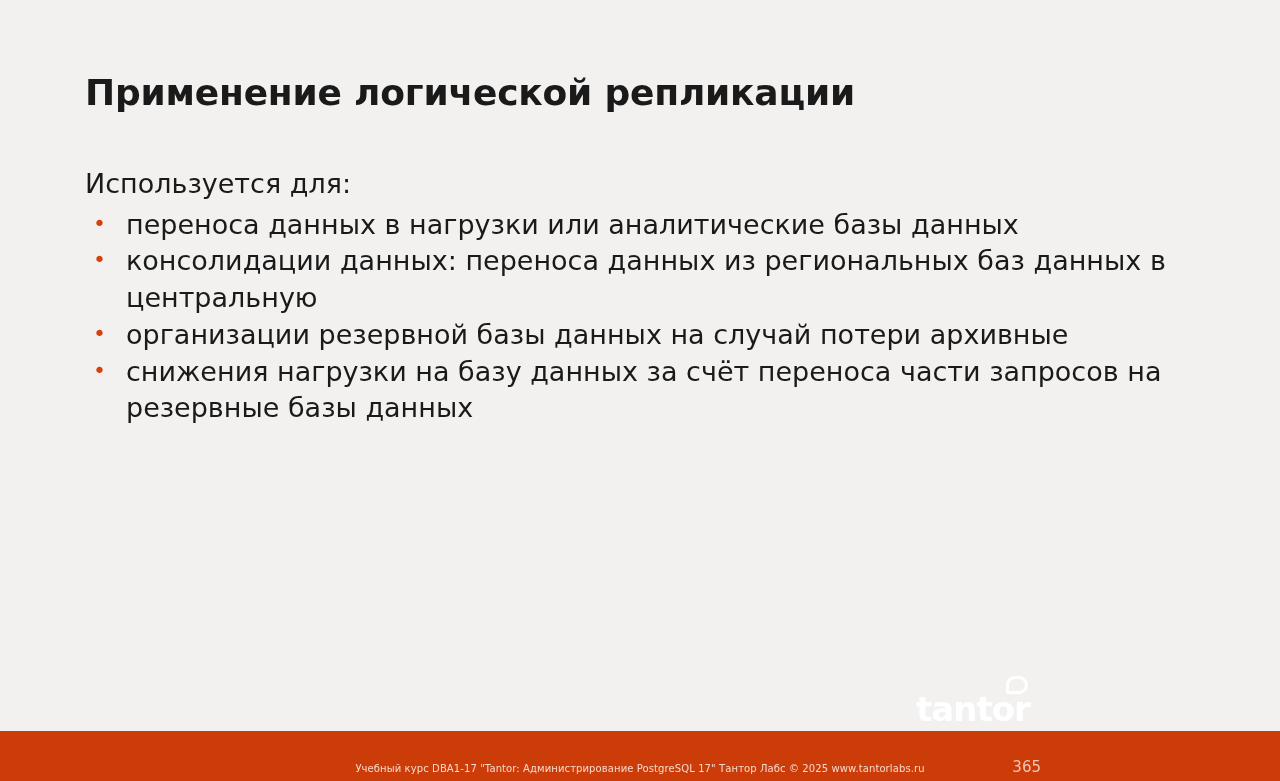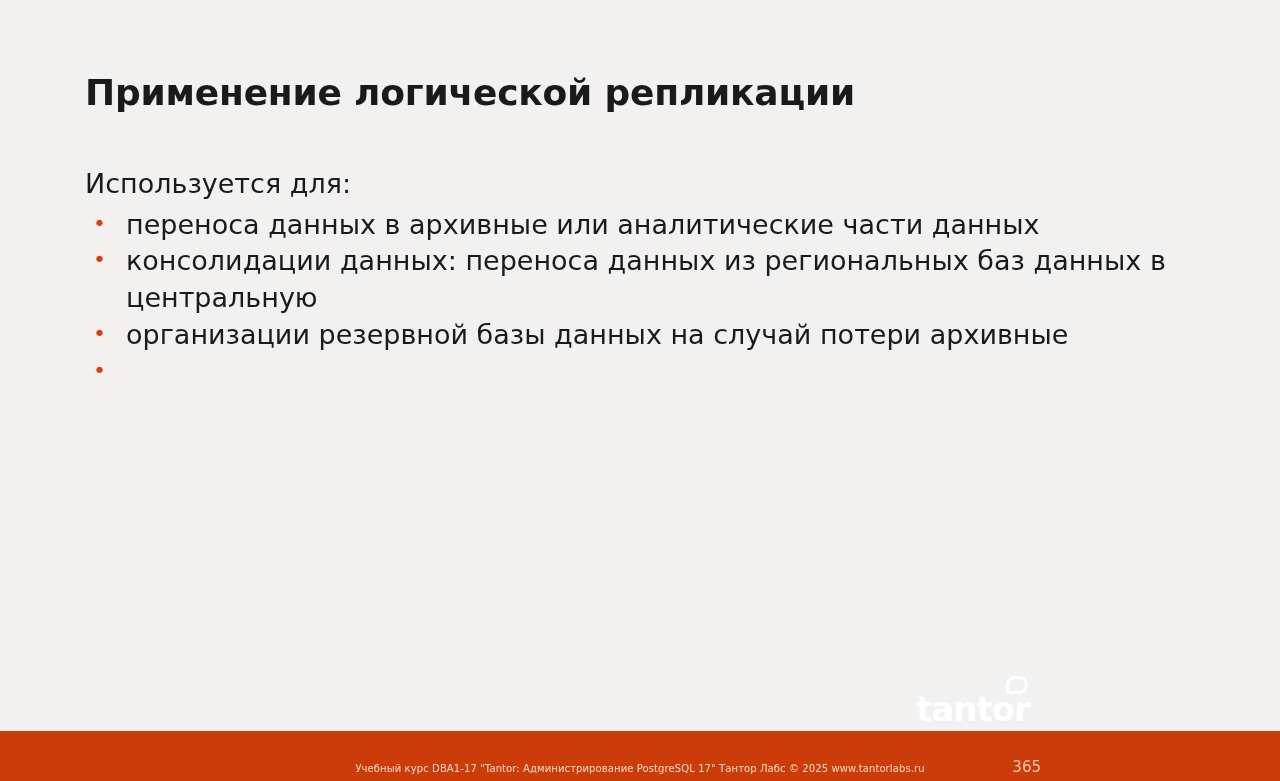--- a/index.html
+++ b/index.html
@@ -122,32 +122,33 @@
 <div class="slide">
 
   <h1 class="slide-title">Применение логической репликации</h1>
 
   <div class="content">
     <div class="lead">Используется для:</div>
 
     <ul class="bullets">
       <li>
         <span class="dot">•</span>
-        <span>переноса данных в архивные или аналитические части данных</span>
+        <span>переноса данных в нагрузки или аналитические базы данных</span>
       </li>
       <li>
         <span class="dot">•</span>
         <span>консолидации данных: переноса данных из региональных баз данных в центральную</span>
       </li>
       <li>
         <span class="dot">•</span>
         <span>организации резервной базы данных на случай потери архивные</span>
       </li>
       <li>
         <span class="dot">•</span>
+        <span>снижения нагрузки на базу данных за счёт переноса части запросов на резервные базы данных</span>
       </li>
     </ul>
   </div>
 
   <div class="footer-bar"></div>
 
   <div class="logo">
     <span class="logo-bubble"></span>
     <span class="logo-text">tantor</span>
   </div>

